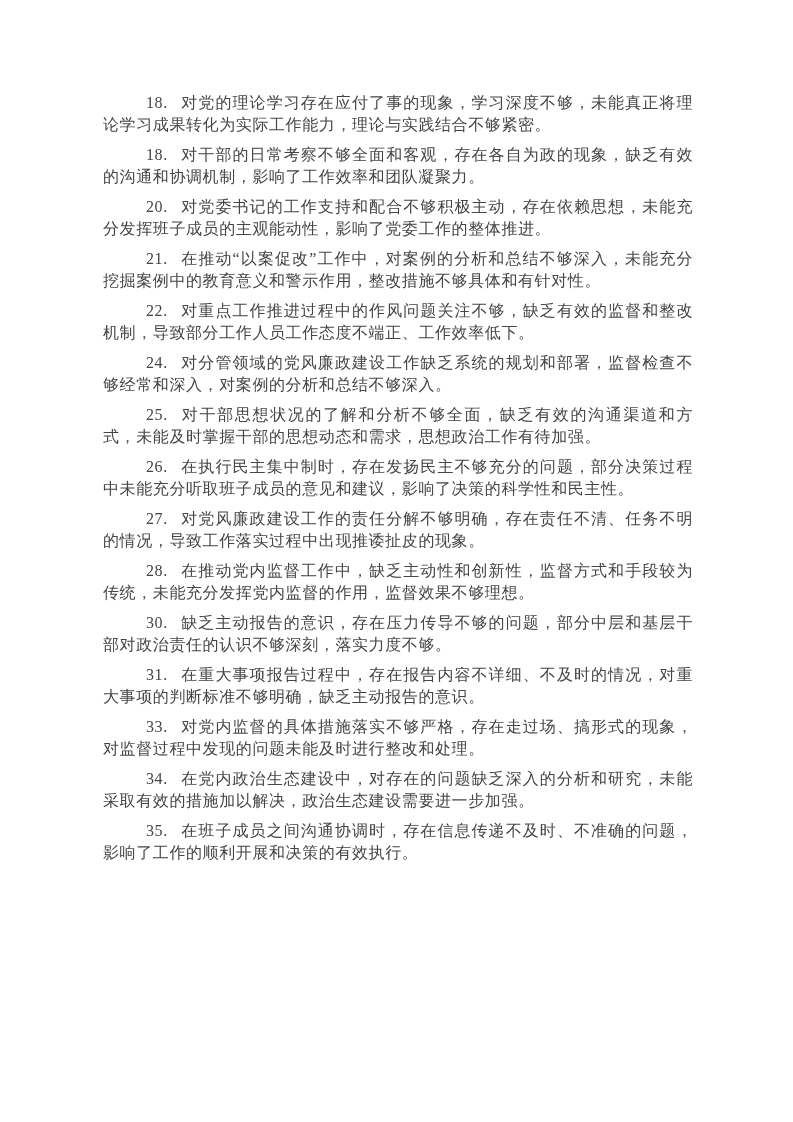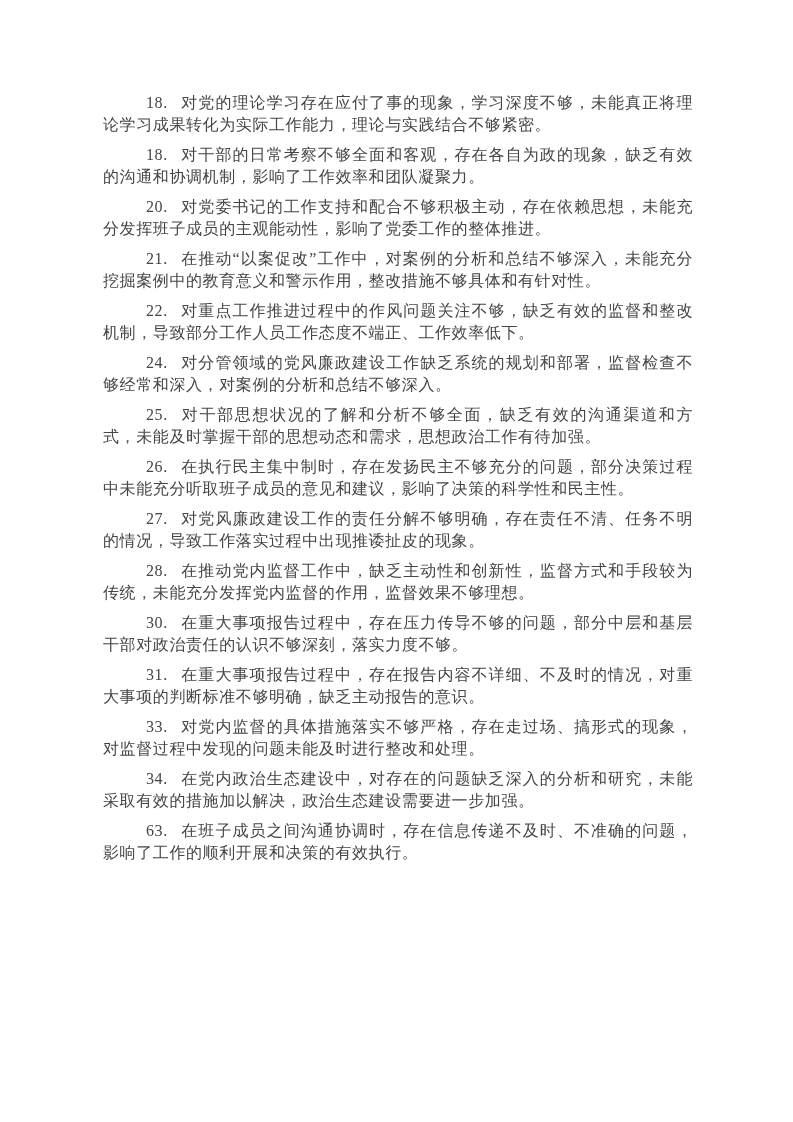--- a/index.html
+++ b/index.html
@@ -46,18 +46,18 @@
   <p class="para"><span class="para-num">18.</span><span>对党的理论学习存在应付了事的现象，学习深度不够，未能真正将理论学习成果转化为实际工作能力，理论与实践结合不够紧密。</span></p>
   <p class="para"><span class="para-num">18.</span><span>对干部的日常考察不够全面和客观，存在各自为政的现象，缺乏有效的沟通和协调机制，影响了工作效率和团队凝聚力。</span></p>
   <p class="para"><span class="para-num">20.</span><span>对党委书记的工作支持和配合不够积极主动，存在依赖思想，未能充分发挥班子成员的主观能动性，影响了党委工作的整体推进。</span></p>
   <p class="para"><span class="para-num">21.</span><span>在推动“以案促改”工作中，对案例的分析和总结不够深入，未能充分挖掘案例中的教育意义和警示作用，整改措施不够具体和有针对性。</span></p>
   <p class="para"><span class="para-num">22.</span><span>对重点工作推进过程中的作风问题关注不够，缺乏有效的监督和整改机制，导致部分工作人员工作态度不端正、工作效率低下。</span></p>
   <p class="para"><span class="para-num">24.</span><span>对分管领域的党风廉政建设工作缺乏系统的规划和部署，监督检查不够经常和深入，对案例的分析和总结不够深入。</span></p>
   <p class="para"><span class="para-num">25.</span><span>对干部思想状况的了解和分析不够全面，缺乏有效的沟通渠道和方式，未能及时掌握干部的思想动态和需求，思想政治工作有待加强。</span></p>
   <p class="para"><span class="para-num">26.</span><span>在执行民主集中制时，存在发扬民主不够充分的问题，部分决策过程中未能充分听取班子成员的意见和建议，影响了决策的科学性和民主性。</span></p>
   <p class="para"><span class="para-num">27.</span><span>对党风廉政建设工作的责任分解不够明确，存在责任不清、任务不明的情况，导致工作落实过程中出现推诿扯皮的现象。</span></p>
   <p class="para"><span class="para-num">28.</span><span>在推动党内监督工作中，缺乏主动性和创新性，监督方式和手段较为传统，未能充分发挥党内监督的作用，监督效果不够理想。</span></p>
-  <p class="para"><span class="para-num">30.</span><span>在重大事项报告过程中，存在压力传导不够的问题，部分中层和基层干部对政治责任的认识不够深刻，落实力度不够。</span></p>
+  <p class="para"><span class="para-num">30.</span><span>缺乏主动报告的意识，存在压力传导不够的问题，部分中层和基层干部对政治责任的认识不够深刻，落实力度不够。</span></p>
   <p class="para"><span class="para-num">31.</span><span>在重大事项报告过程中，存在报告内容不详细、不及时的情况，对重大事项的判断标准不够明确，缺乏主动报告的意识。</span></p>
   <p class="para"><span class="para-num">33.</span><span>对党内监督的具体措施落实不够严格，存在走过场、搞形式的现象，对监督过程中发现的问题未能及时进行整改和处理。</span></p>
   <p class="para"><span class="para-num">34.</span><span>在党内政治生态建设中，对存在的问题缺乏深入的分析和研究，未能采取有效的措施加以解决，政治生态建设需要进一步加强。</span></p>
-  <p class="para"><span class="para-num">63.</span><span>在班子成员之间沟通协调时，存在信息传递不及时、不准确的问题，影响了工作的顺利开展和决策的有效执行。</span></p>
+  <p class="para"><span class="para-num">35.</span><span>在班子成员之间沟通协调时，存在信息传递不及时、不准确的问题，影响了工作的顺利开展和决策的有效执行。</span></p>
 </div>
 
 </body></html>

